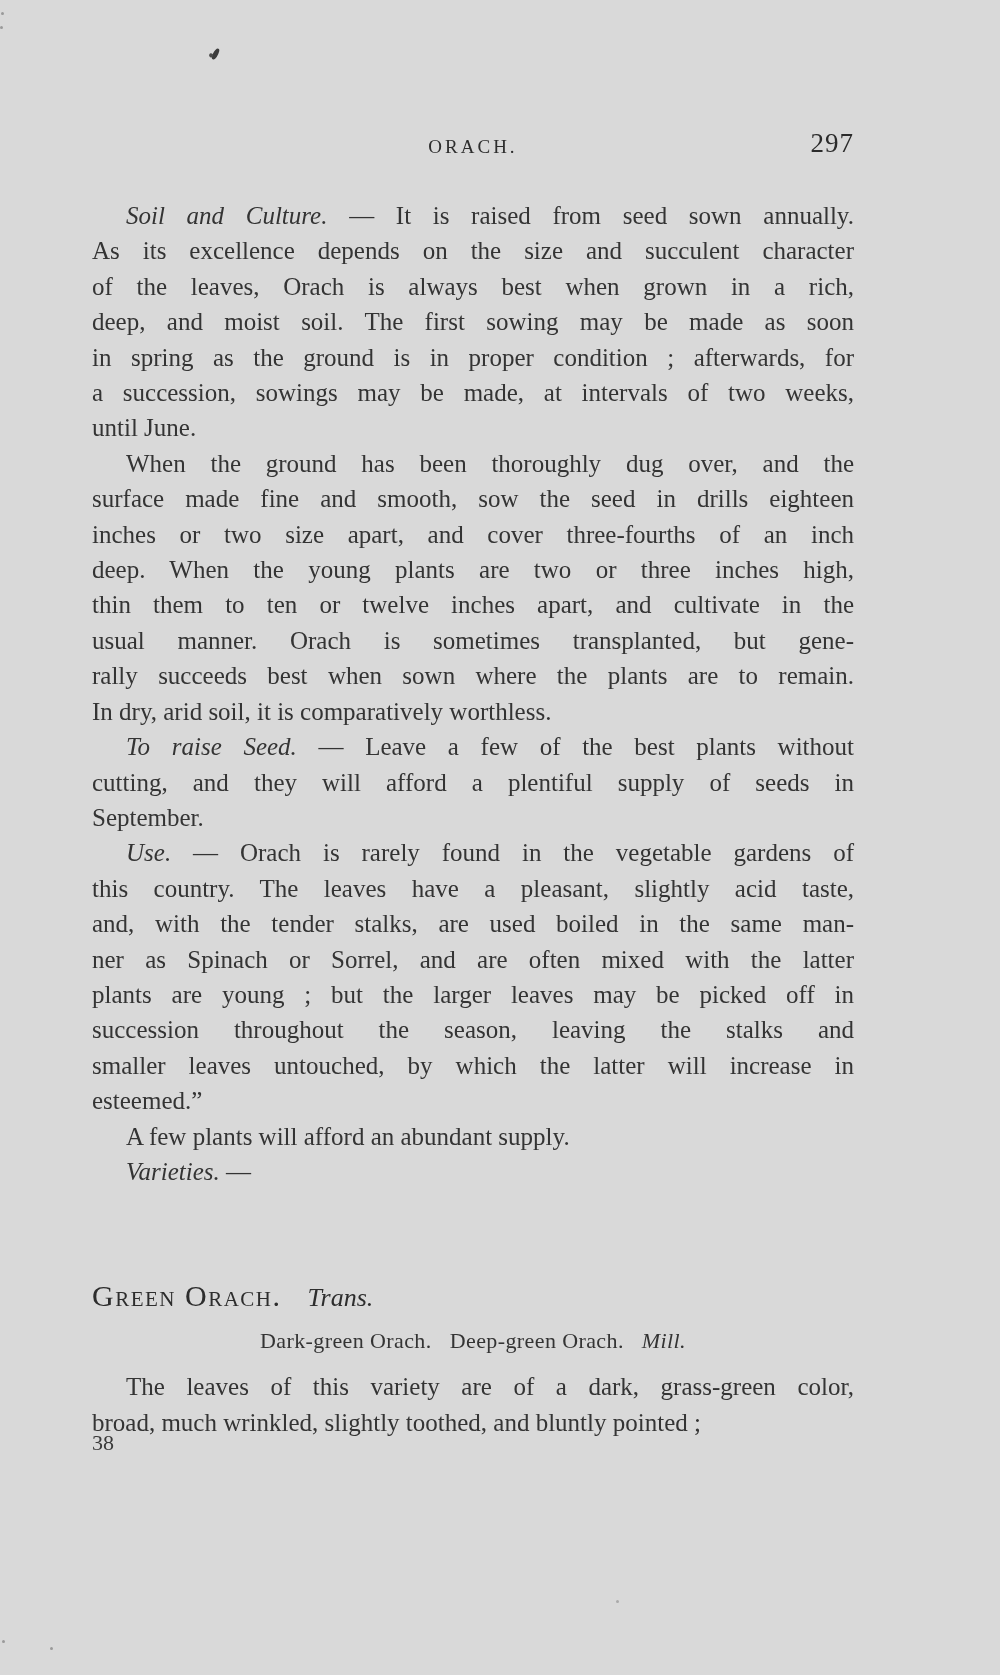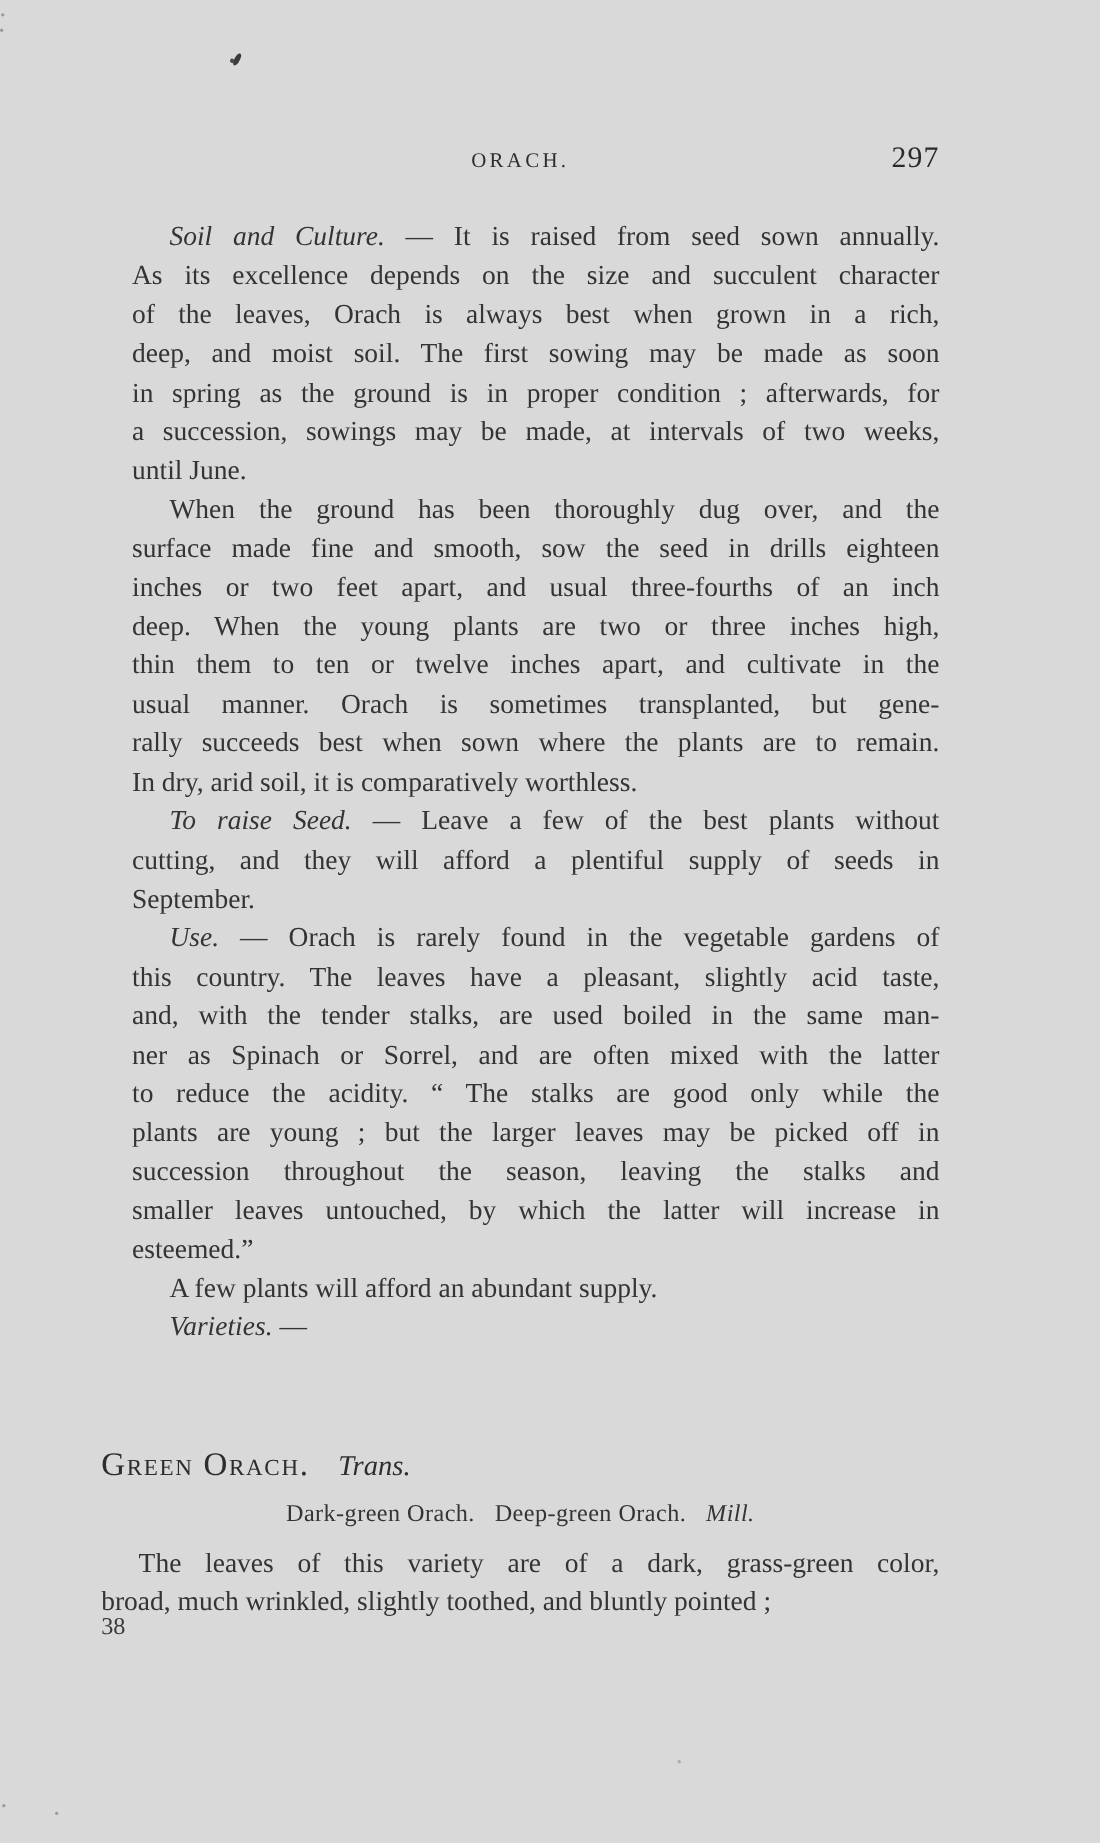--- a/index.html
+++ b/index.html
@@ -32,21 +32,21 @@
     color: #2e2e2e;
   }
   .page-num {
     position: absolute;
     right: 0; top: -8px;
     font-size: 27px;
     letter-spacing: 1px;
     color: #2b2b2b;
   }
   
-  .text-col { margin-top: 32px; margin-left: 28px; }
+  .text-col { margin-top: 32px; }
   .tline {
     font-size: 25px;
     line-height: 35.4px;
     text-align: justify;
     text-align-last: justify;
     text-justify: inter-word;
     white-space: normal;
   }
   .tline.first { text-indent: 34px; }
   .tline.last  { text-align-last: left; }
@@ -139,38 +139,37 @@
           <div class="tline"><span>As its excellence depends on the size and succulent character</span></div>
           <div class="tline"><span>of the leaves, Orach is always best when grown in a rich,</span></div>
           <div class="tline"><span>deep, and moist soil. The first sowing may be made as soon</span></div>
           <div class="tline"><span>in spring as the ground is in proper condition ; afterwards, for</span></div>
           <div class="tline"><span>a succession, sowings may be made, at intervals of two weeks,</span></div>
           <div class="tline last"><span>until June.</span></div>
         </div>
         <div class="para">
           <div class="tline first"><span>When the ground has been thoroughly dug over, and the</span></div>
           <div class="tline"><span>surface made fine and smooth, sow the seed in drills eighteen</span></div>
-          <div class="tline"><span>inches or two feet apart, and usual three-fourths of an inch</span></div>
+          <div class="tline"><span>inches or two size apart, and cover three-fourths of an inch</span></div>
           <div class="tline"><span>deep. When the young plants are two or three inches high,</span></div>
           <div class="tline"><span>thin them to ten or twelve inches apart, and cultivate in the</span></div>
           <div class="tline"><span>usual manner. Orach is sometimes transplanted, but gene-</span></div>
           <div class="tline"><span>rally succeeds best when sown where the plants are to remain.</span></div>
           <div class="tline last"><span>In dry, arid soil, it is comparatively worthless.</span></div>
         </div>
         <div class="para">
           <div class="tline first"><span class="it">To raise Seed.</span><span> — Leave a few of the best plants without</span></div>
           <div class="tline"><span>cutting, and they will afford a plentiful supply of seeds in</span></div>
           <div class="tline last"><span>September.</span></div>
         </div>
         <div class="para">
           <div class="tline first"><span class="it">Use.</span><span> — Orach is rarely found in the vegetable gardens of</span></div>
           <div class="tline"><span>this country. The leaves have a pleasant, slightly acid taste,</span></div>
           <div class="tline"><span>and, with the tender stalks, are used boiled in the same man-</span></div>
           <div class="tline"><span>ner as Spinach or Sorrel, and are often mixed with the latter</span></div>
-          <div class="tline"><span>to reduce the acidity. “ The stalks are good only while the</span></div>
           <div class="tline"><span>plants are young ; but the larger leaves may be picked off in</span></div>
           <div class="tline"><span>succession throughout the season, leaving the stalks and</span></div>
           <div class="tline"><span>smaller leaves untouched, by which the latter will increase in</span></div>
           <div class="tline last"><span>esteemed.”</span></div>
         </div>
         <div class="para">
           <div class="tline first last"><span>A few plants will afford an abundant supply.</span></div>
         </div>
         <div class="para">
           <div class="tline first last"><span class="it">Varieties.</span><span> —</span></div>

